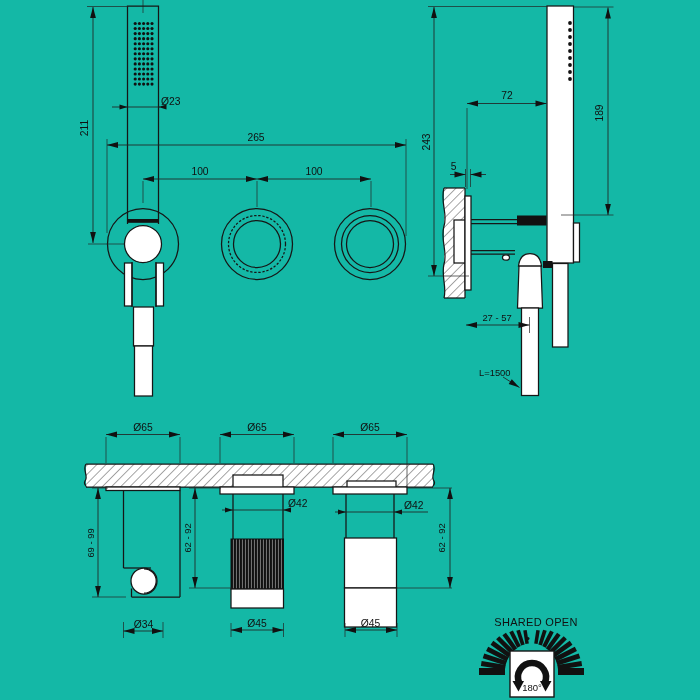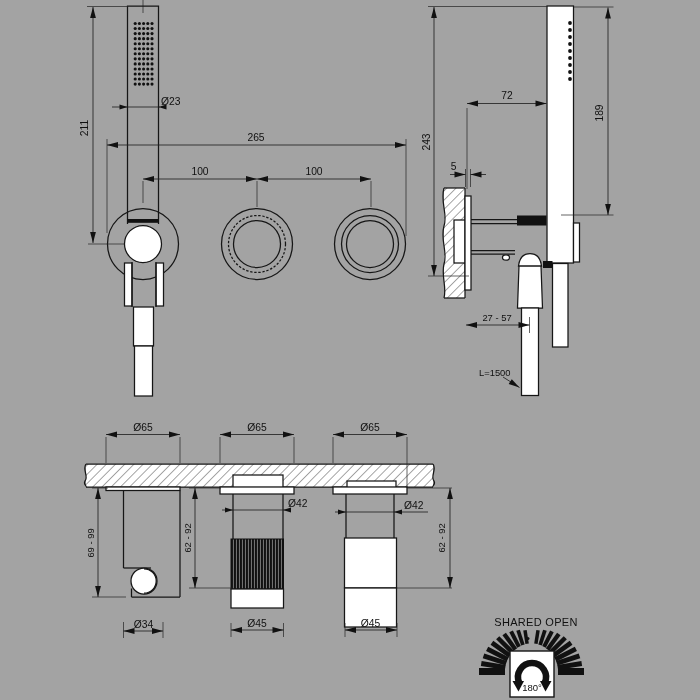--- a/index.html
+++ b/index.html
@@ -1,16 +1,16 @@
 <!DOCTYPE html>
 <html><head>
 <meta charset="utf-8">
 <style>
   html,body{margin:0;padding:0;background:#ffffff;}
-  .sheet{width:700px;height:700px;background:#a3a3a3;position:relative;font-family:"Liberation Sans",sans-serif;}
+  .sheet{width:700px;height:700px;background:#14b8a6;position:relative;font-family:"Liberation Sans",sans-serif;}
   svg{display:block;}
   text{fill:#111;font-family:"Liberation Sans",sans-serif;}
   .dim{font-size:10.3px;}
   .dim-sm{font-size:9.4px;}
   .legend{font-size:11px;letter-spacing:.3px;}
   .obj{stroke:#161616;fill:none;stroke-width:1.25;}
   .objf{stroke:#161616;fill:#ffffff;stroke-width:1.25;}
   .dl{stroke:#222;stroke-width:.85;fill:none;}
   .xl{stroke:#222;stroke-width:.7;fill:none;}
   .blk{fill:#111;stroke:none;}

